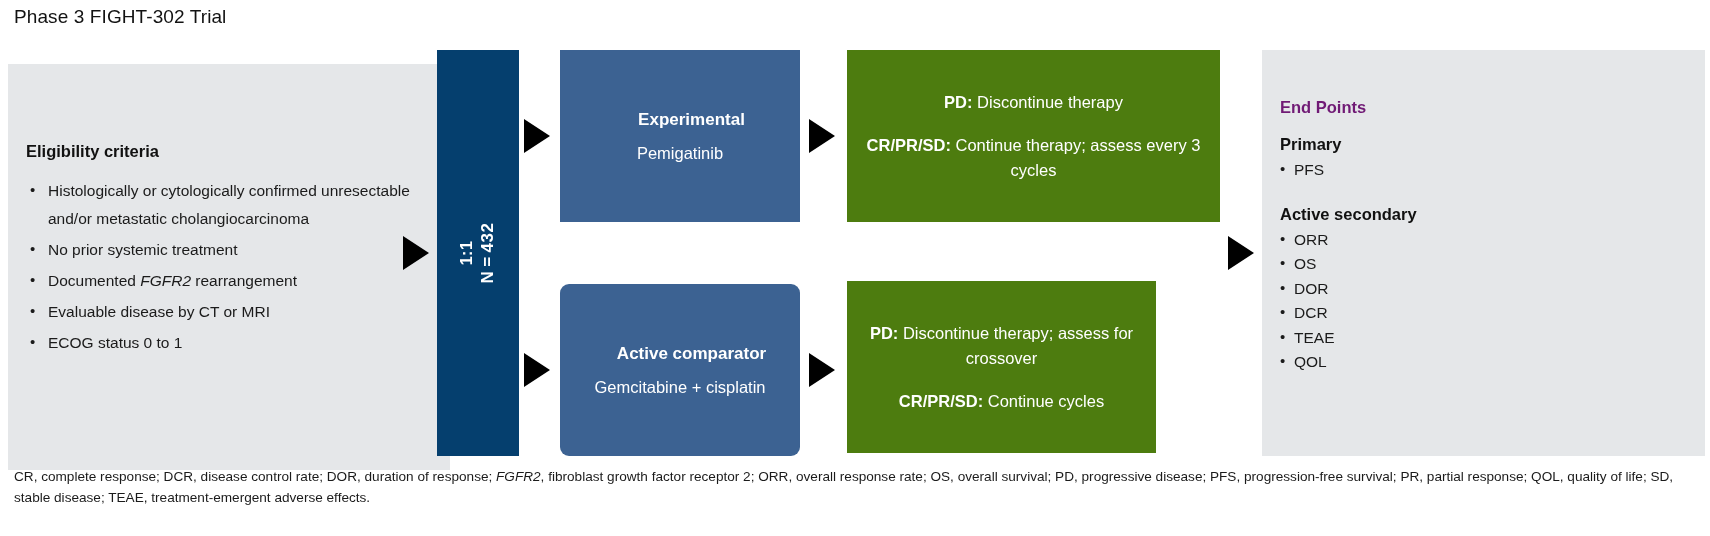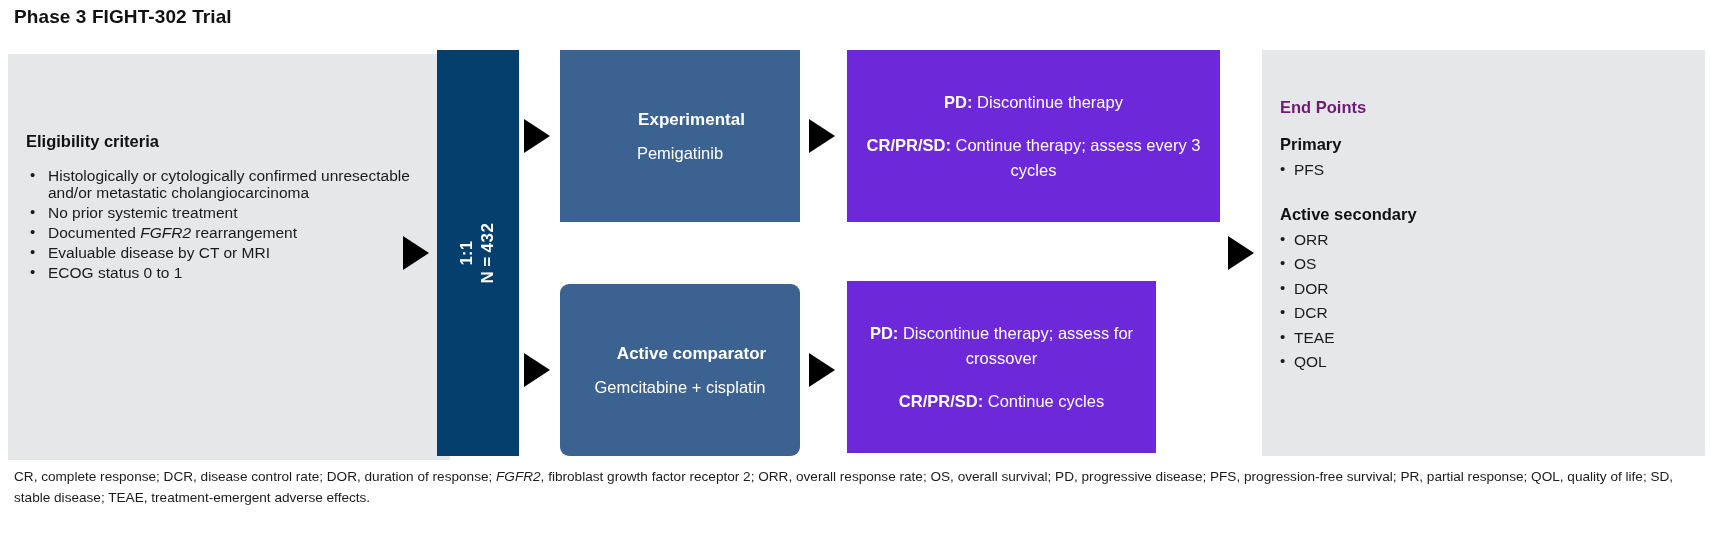--- a/index.html
+++ b/index.html
@@ -13,21 +13,21 @@
     font-family: "Liberation Sans", sans-serif;
     color: #1a1a1a;
     overflow: hidden;
     position: relative;
   }
   .page-title {
     position: absolute;
     left: 14px;
     top: 6px;
     font-size: 19px;
-    font-weight: bold;
+    font-weight: normal;
     color: #121212;
     letter-spacing: 0.1px;
     text-align: center;
   }
 
   
   .diagram {
     position: absolute;
     left: 0;
     top: 50px;
@@ -40,32 +40,32 @@
     position: absolute;
     background: #e5e7e9;
   }
   .box-mid {
     position: absolute;
     background: #3c6292;
     color: #ffffff;
   }
   .box-light {
     position: absolute;
-    background: #6d28d9;
+    background: #4d7c0f;
     color: #ffffff;
   }
   .bar-navy {
     position: absolute;
     background: #053f6e;
     color: #ffffff;
   }
 
   
   #eligibility {
-    left: 8px; top: 4px; width: 442px; height: 406px;
+    left: 8px; top: 14px; width: 442px; height: 406px;
   }
   .elig-inner {
     position: absolute;
     left: 18px;
     top: 78px;
     width: 390px;
   }
   .elig-heading {
     font-size: 16.5px;
     font-weight: bold;
@@ -74,21 +74,21 @@
   }
   ul.elig-list {
     list-style: none;
     margin: 0;
     padding: 0;
   }
   ul.elig-list li {
     position: relative;
     padding-left: 22px;
     font-size: 15.5px;
-    line-height: 17px;
+    line-height: 28px;
     color: #1b1b1b;
     margin-bottom: 3px;
   }
   ul.elig-list li::before {
     content: "\2022";
     position: absolute;
     left: 4px;
     top: -1px;
     font-size: 15px;
     color: #1b1b1b;

